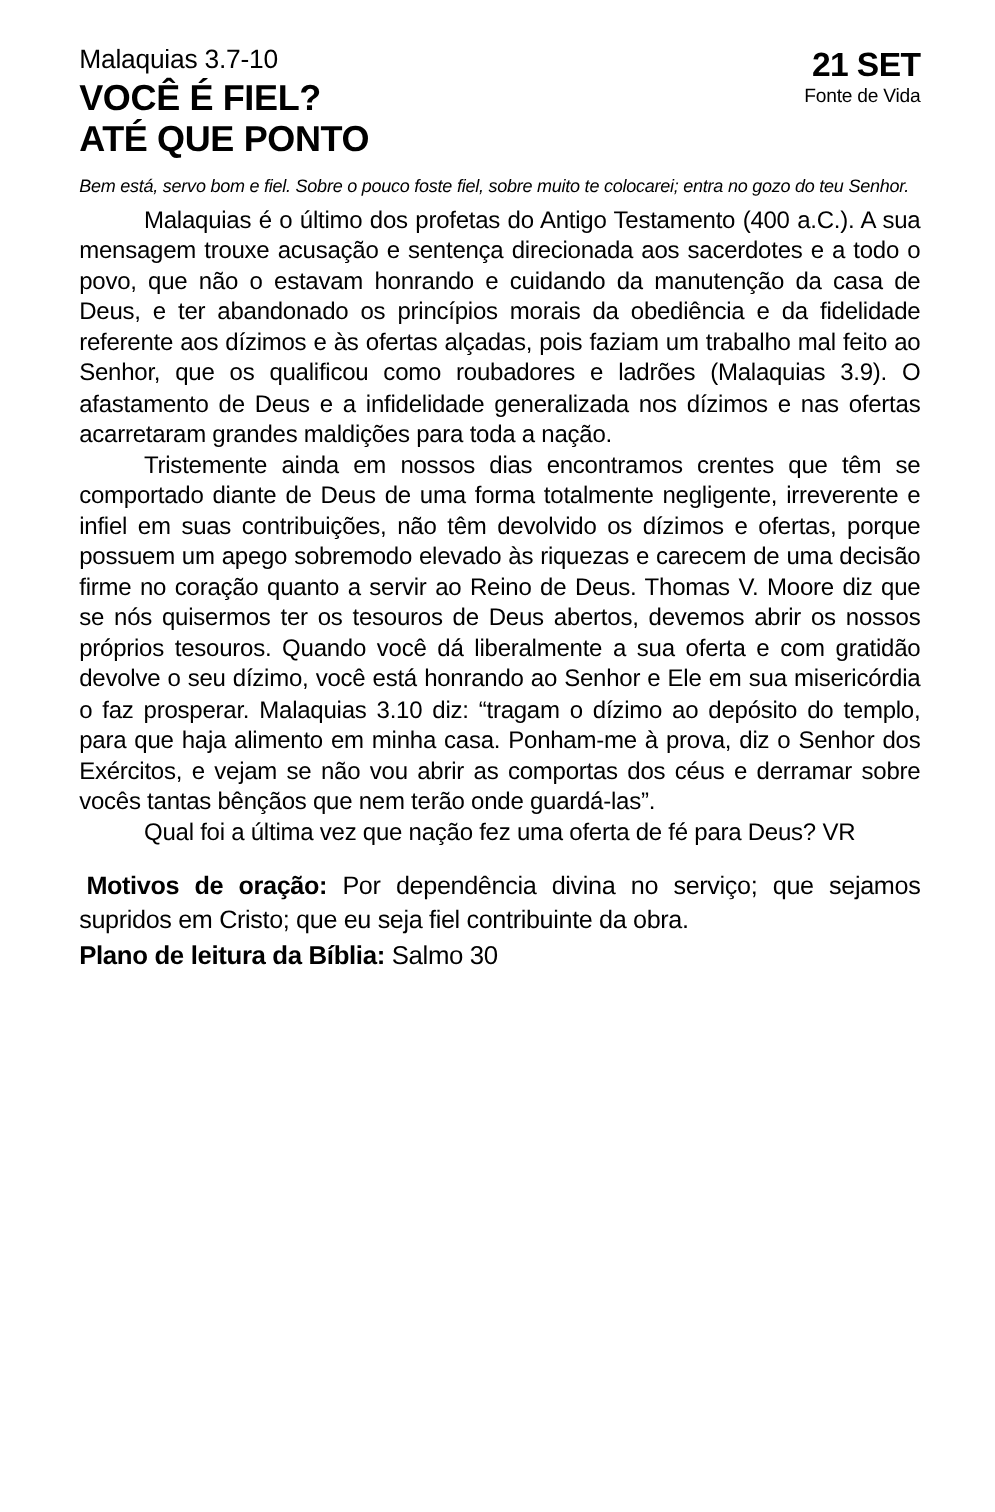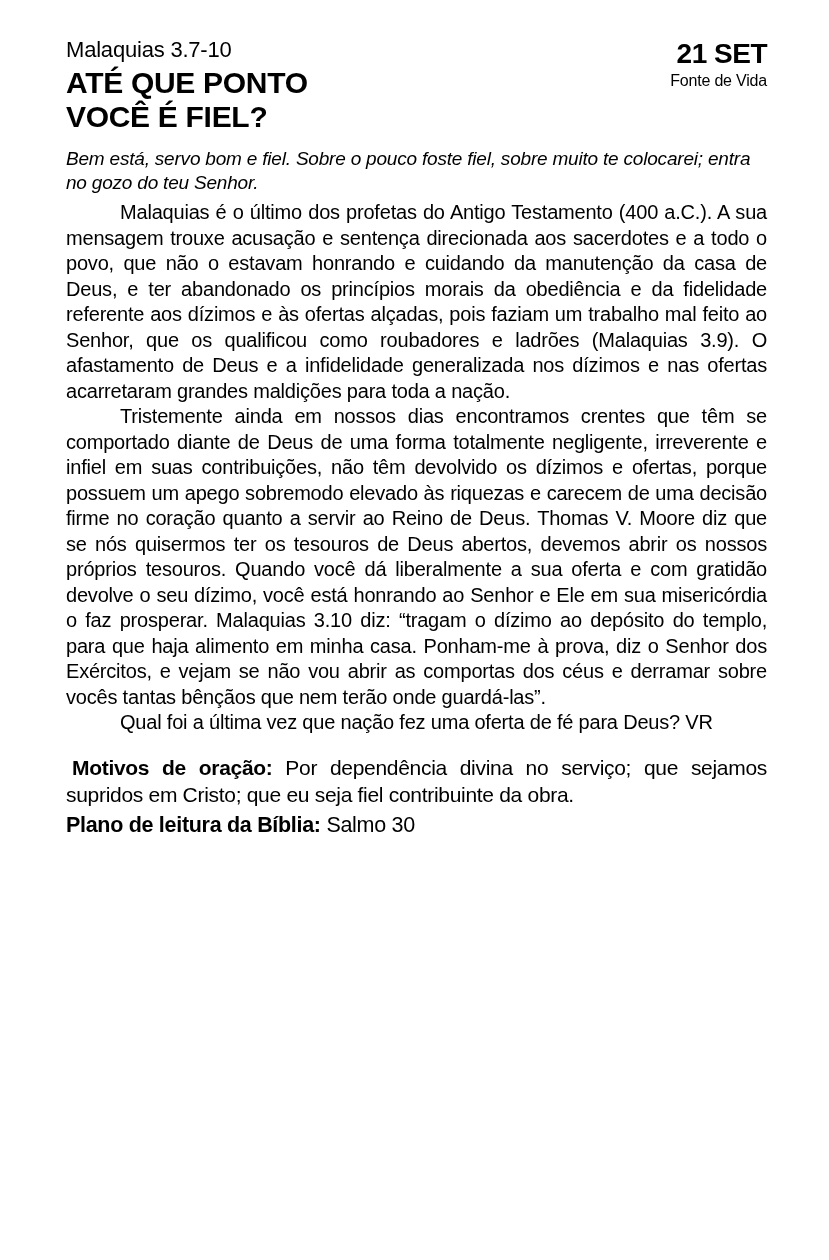--- a/index.html
+++ b/index.html
@@ -61,21 +61,21 @@
   }
   .brand {
     font-size: 16px;
     font-weight: normal;
     line-height: 1.2;
     margin-top: 3px;
     letter-spacing: -0.2px;
   }
   .verse {
     margin-top: 14px;
-    font-size: 19px;
+    font-size: 15px;
     font-style: italic;
     line-height: 1.24;
     letter-spacing: -0.2px;
   }
   .verse .ref {
     display: block;
   }
   .body-text {
     margin-top: 6px;
     font-size: 20px;
@@ -116,22 +116,22 @@
 </style>
 </head>
 <body>
 
 <div class="page">
 
   <div class="header">
     <div class="header-left">
       <div class="reference">Malaquias 3.7-10</div>
       <h1 class="title">
+        <span>VOCÊ É FIEL?</span>
         <span>ATÉ QUE PONTO</span>
-        <span>VOCÊ É FIEL?</span>
       </h1>
     </div>
     <div class="header-right">
       <div class="date">21 SET</div>
       <div class="brand">Fonte de Vida</div>
     </div>
   </div>
 
   <div class="verse">
     <span>Bem está, servo bom e fiel. Sobre o pouco foste fiel, sobre muito te colocarei; entra no gozo do teu Senhor.</span>

